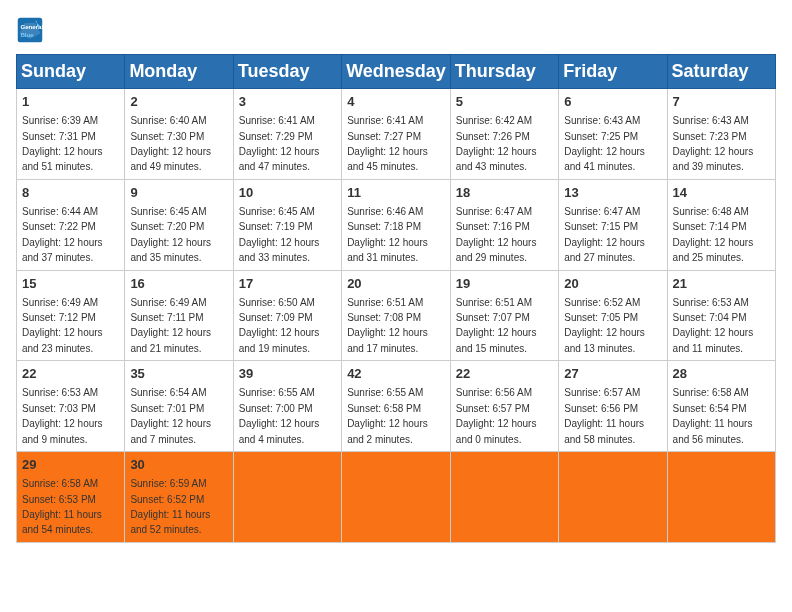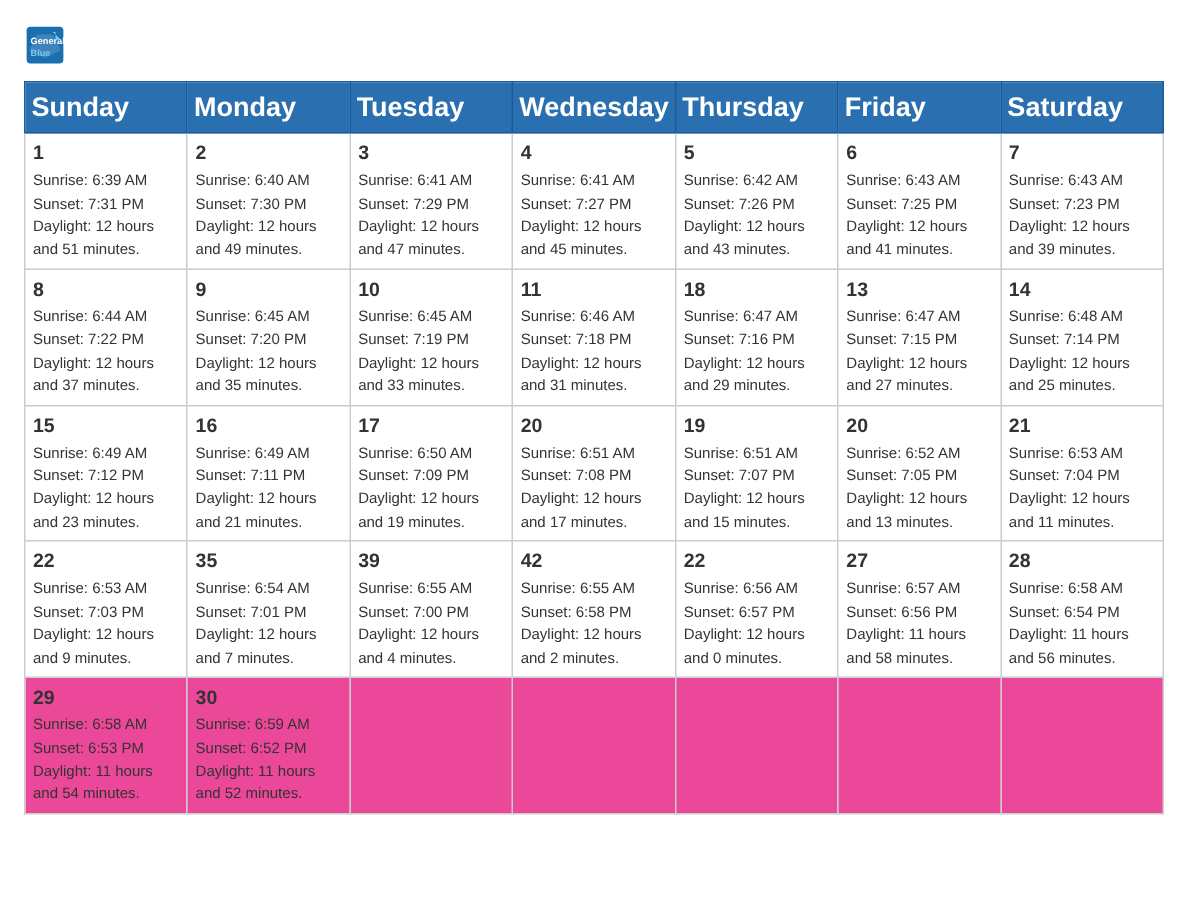--- a/index.html
+++ b/index.html
@@ -69,21 +69,21 @@
       background: #fff;
       height: 90px;
       width: calc(100% / 7);
       color: #333;
       line-height: 1.4;
     }
     .calendar tbody tr td.empty {
       background: #f5f5f5;
     }
     .calendar tbody tr:last-child td {
-      background: #ec4899;
+      background: #f97316;
     }
     .day-num {
       font-size: 13px;
       font-weight: bold;
       display: block;
       margin-bottom: 2px;
     }
     .day-info {
       font-size: 10px;
       color: #333;

